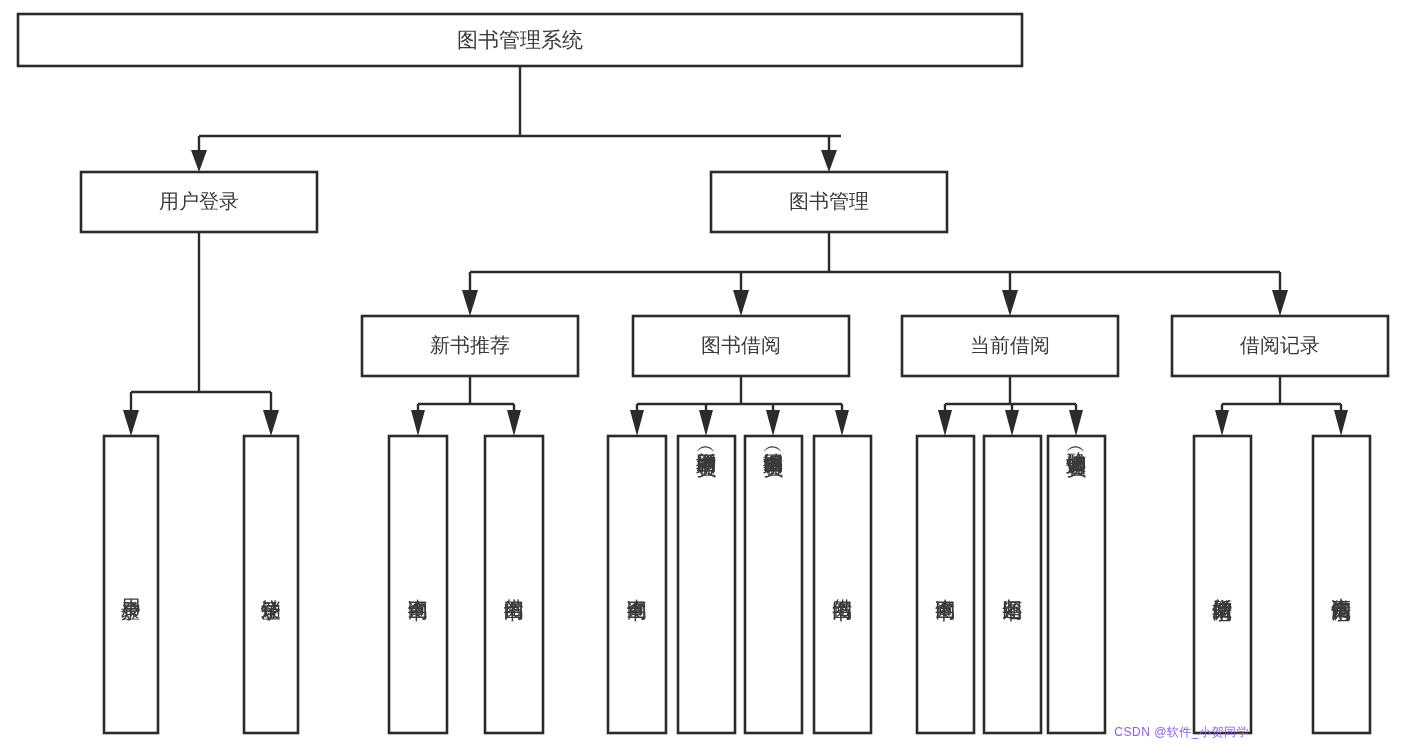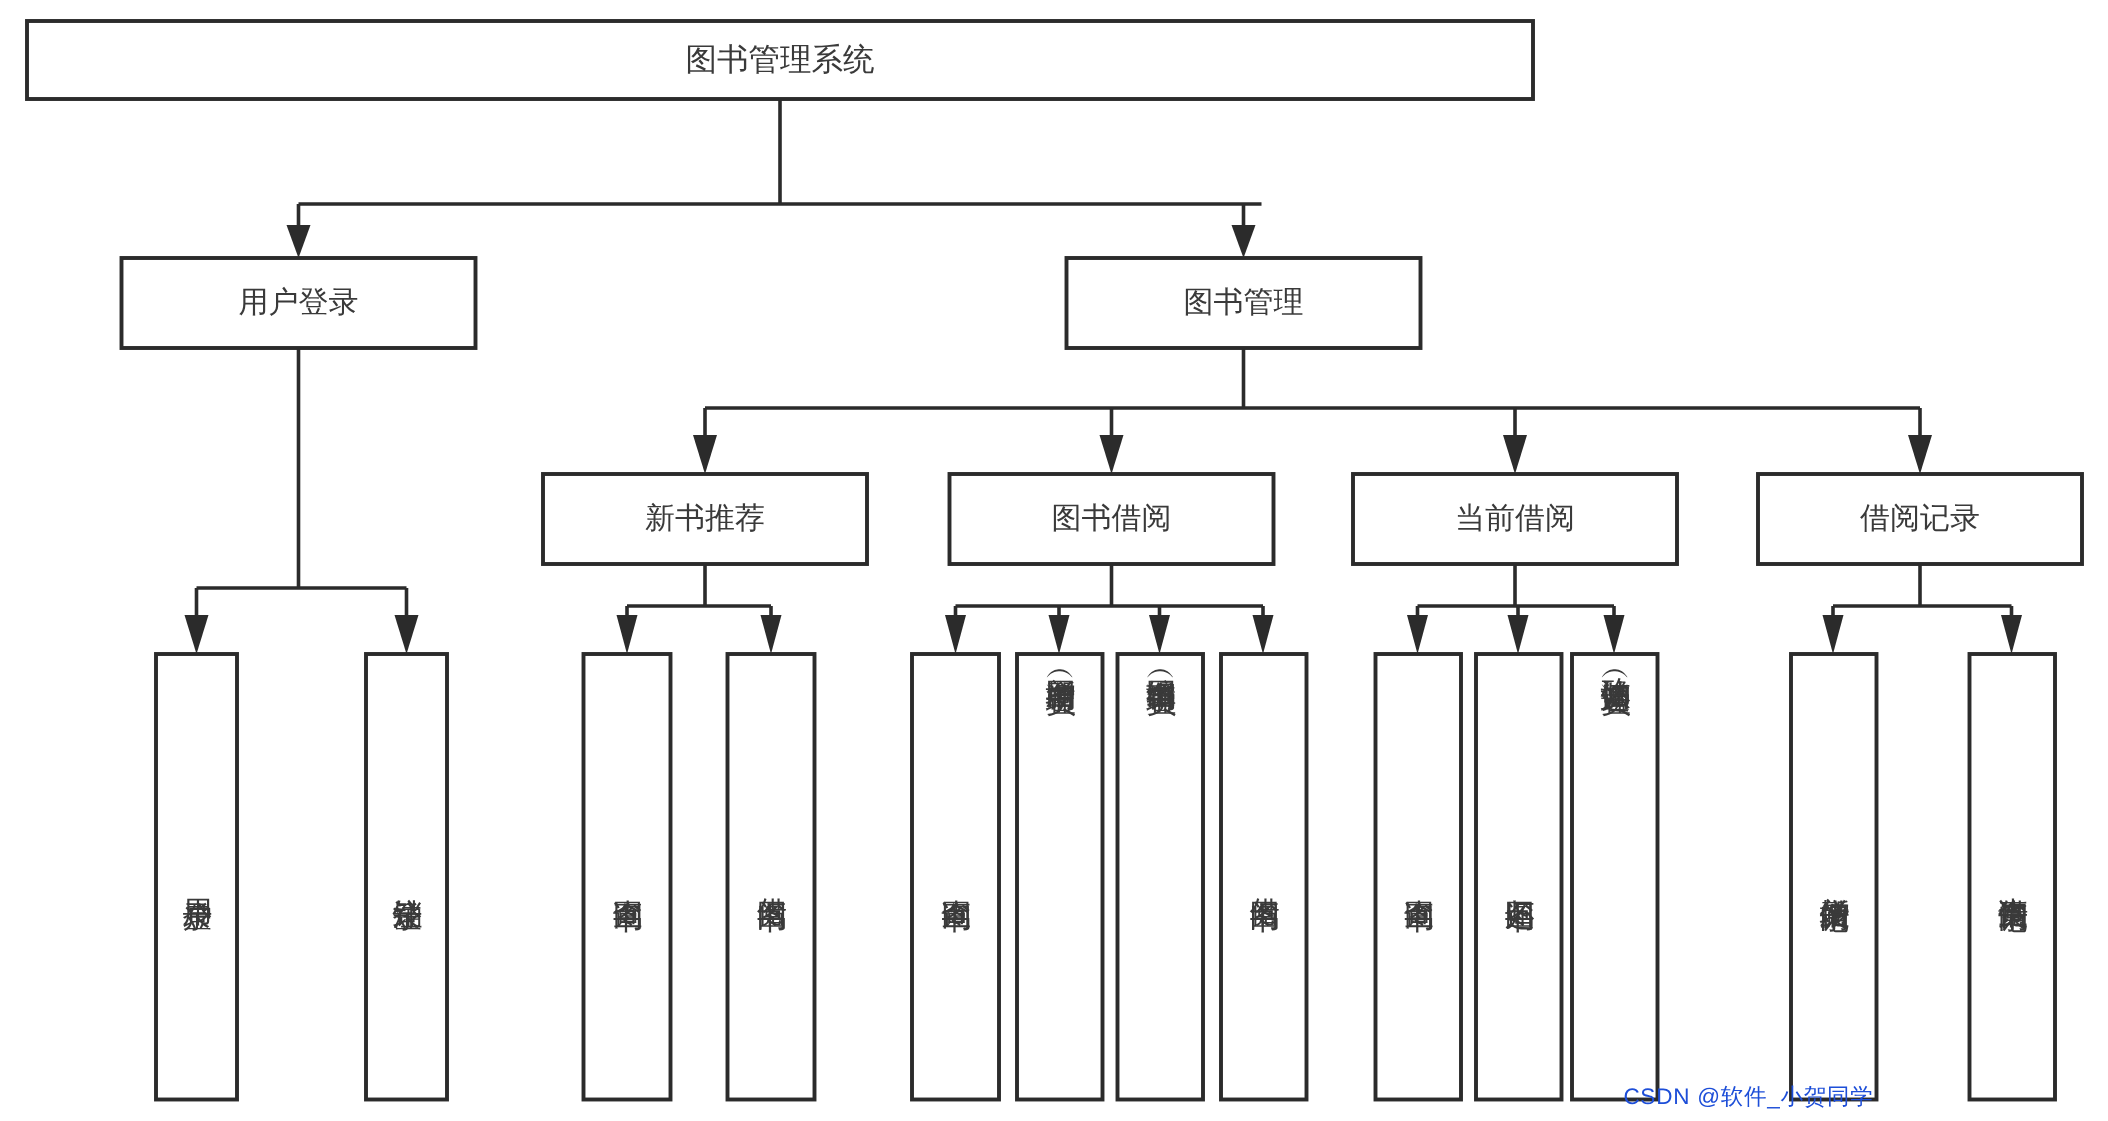--- a/index.html
+++ b/index.html
@@ -18,22 +18,22 @@
     dominant-baseline:middle;
   }
   .lbl-root{font-size:21px;}
   .lbl-l2{font-size:20px;}
   .lbl-l3{font-size:20px;}
   .connector{stroke:#2b2b2b;stroke-width:2.4;fill:none;stroke-linecap:butt;}
   .arrow-head{fill:#2b2b2b;stroke:none;}
   .watermark{
     position:absolute;
     right:12px;bottom:6px;
-    font-size:15px;
-    color:#1d4ed8;
+    font-size:12px;
+    color:#8b5cf6;
     font-family:"Liberation Sans","DejaVu Sans",sans-serif;
     letter-spacing:0.5px;
     white-space:nowrap;
     user-select:none;
   }
 </style>
 </head>
 <body>
 
 <div id="diagram-root">

